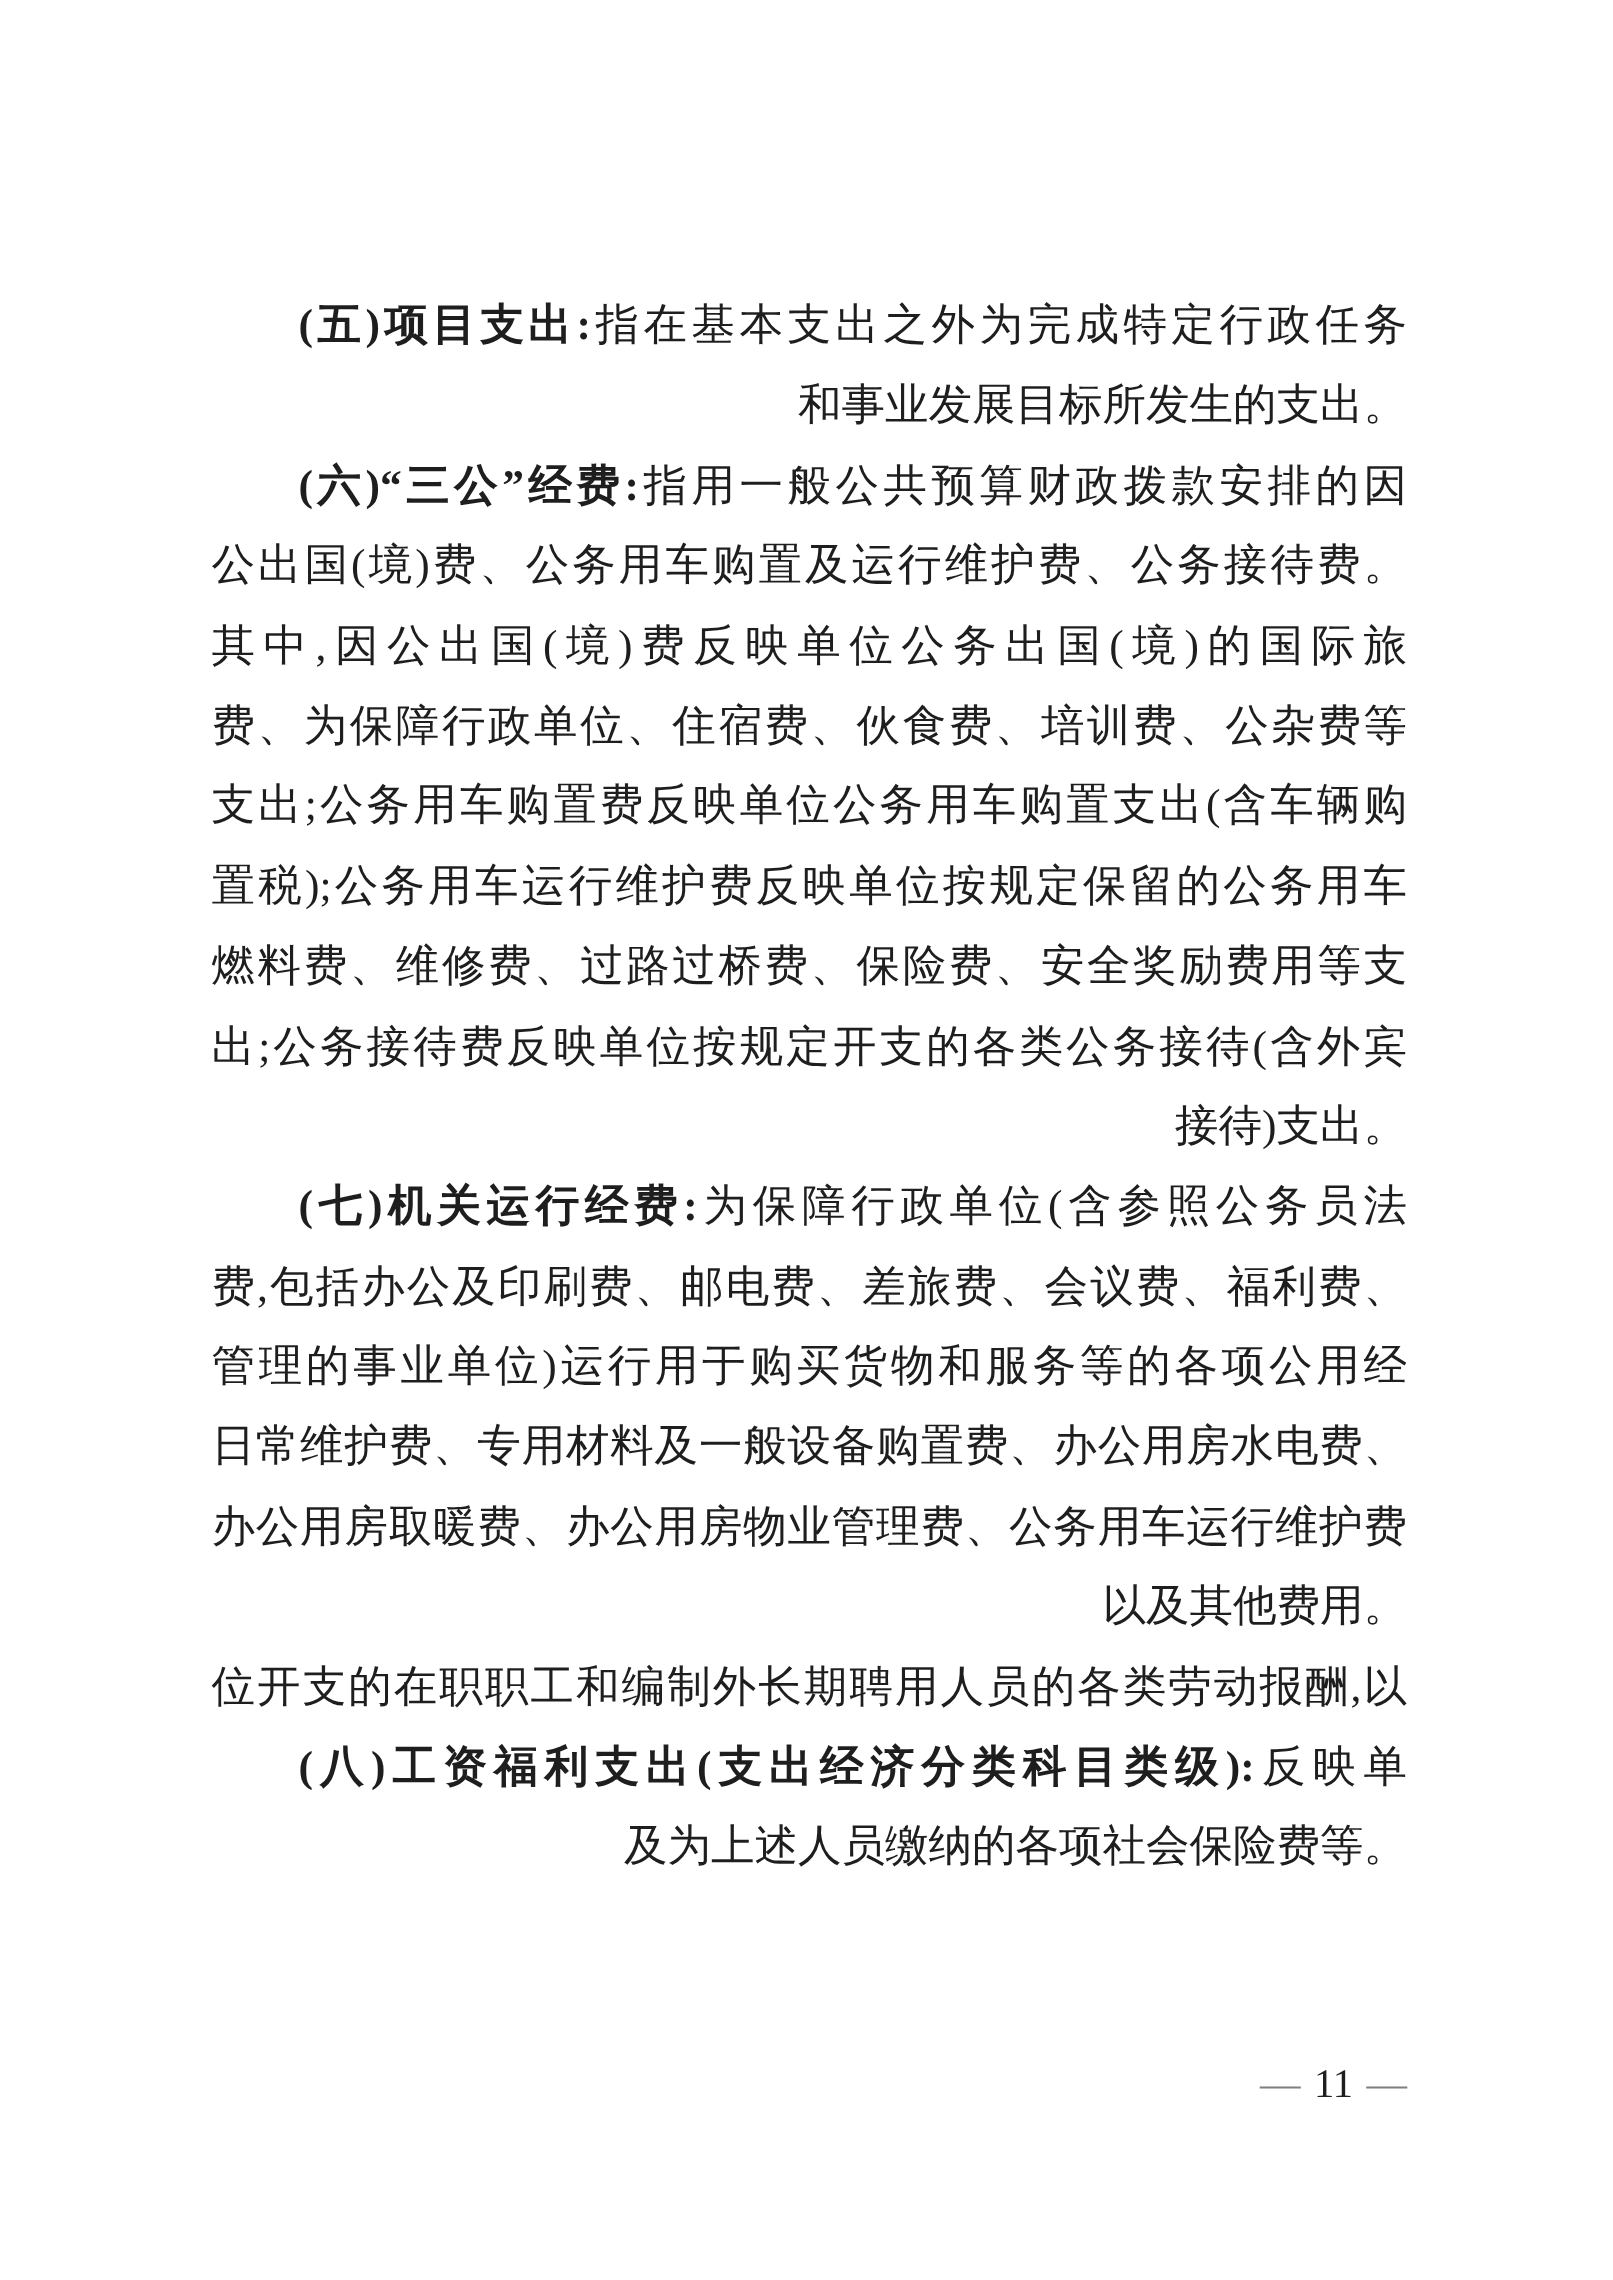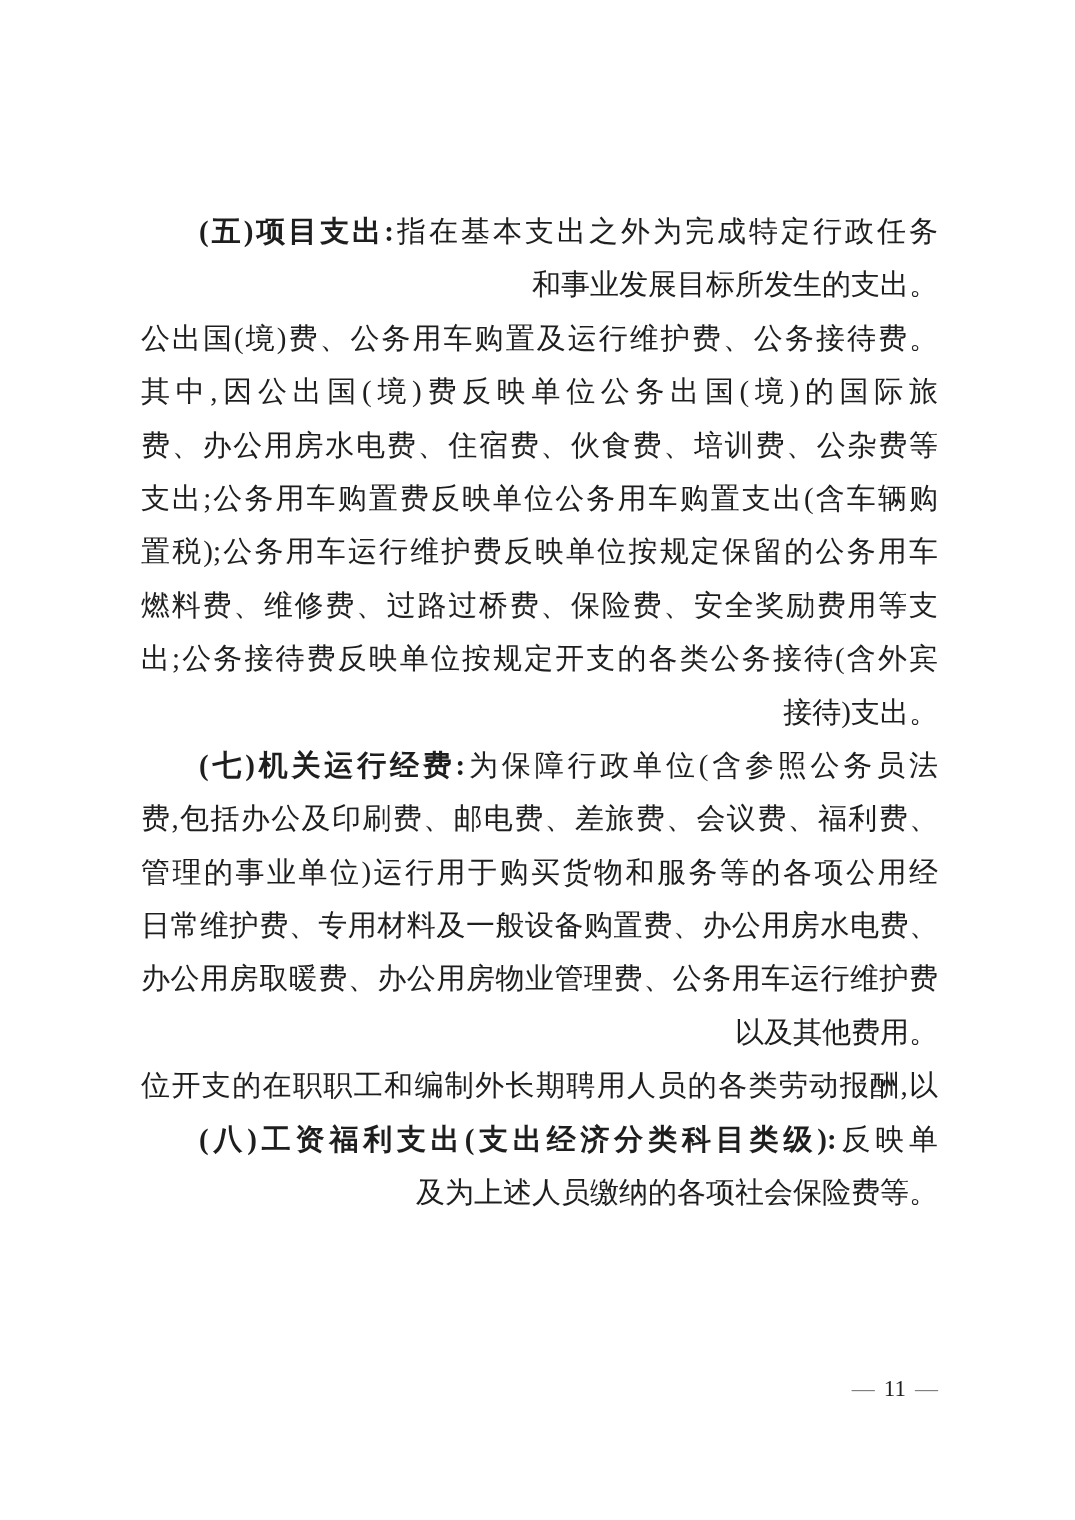--- a/index.html
+++ b/index.html
@@ -11,21 +11,21 @@
     position: relative;
     width: 1075px;
     height: 1520px;
     font-family: "Liberation Serif", "DejaVu Serif", serif;
     color: #1e1e1e;
     overflow: hidden;
   }
   .text-block {
     position: absolute;
     left: 141px;
-    top: 205px;
+    top: 191px;
     width: 797px;
   }
   .paragraph {
     margin: 0;
     padding: 0;
   }
   .line {
     height: 53.4px;
     line-height: 53.4px;
     font-size: 29px;
@@ -42,43 +42,44 @@
   .line.indent {
     text-indent: 58px;
   }
   .seg.bold {
     font-weight: 700;
   }
   .page-number {
     position: absolute;
     top: 1374px;
     right: 137px;
-    font-size: 23px;
+    font-size: 27px;
     line-height: 30px;
     color: #1e1e1e;
     white-space: nowrap;
   }
   .page-number .dash {
     color: #808080;
   }
   .page-number .dash.left { margin-right: 9px; }
   .page-number .dash.right { margin-left: 9px; }
 </style>
 </head>
 <body>
 
 <div class="text-block">
     <div class="paragraph">
       <div class="line justify indent"><span class="seg bold">(五)项目支出:</span><span class="seg">指在基本支出之外为完成特定行政任务</span></div>
       <div class="line"><span class="seg">和事业发展目标所发生的支出。</span></div>
     </div>
     <div class="paragraph">
+      <div class="line justify indent"><span class="seg bold">(六)“三公”经费:</span><span class="seg">指用一般公共预算财政拨款安排的因</span></div>
       <div class="line justify"><span class="seg">公出国(境)费、公务用车购置及运行维护费、公务接待费。</span></div>
       <div class="line justify"><span class="seg">其中,因公出国(境)费反映单位公务出国(境)的国际旅</span></div>
-      <div class="line justify"><span class="seg">费、办公用房水电费、住宿费、伙食费、培训费、公杂费等</span></div>
+      <div class="line justify"><span class="seg">费、为保障行政单位、住宿费、伙食费、培训费、公杂费等</span></div>
       <div class="line justify"><span class="seg">支出;公务用车购置费反映单位公务用车购置支出(含车辆购</span></div>
       <div class="line justify"><span class="seg">置税);公务用车运行维护费反映单位按规定保留的公务用车</span></div>
       <div class="line justify"><span class="seg">燃料费、维修费、过路过桥费、保险费、安全奖励费用等支</span></div>
       <div class="line justify"><span class="seg">出;公务接待费反映单位按规定开支的各类公务接待(含外宾</span></div>
       <div class="line"><span class="seg">接待)支出。</span></div>
     </div>
     <div class="paragraph">
       <div class="line justify indent"><span class="seg bold">(七)机关运行经费:</span><span class="seg">为保障行政单位(含参照公务员法</span></div>
       <div class="line justify"><span class="seg">费,包括办公及印刷费、邮电费、差旅费、会议费、福利费、</span></div>
       <div class="line justify"><span class="seg">管理的事业单位)运行用于购买货物和服务等的各项公用经</span></div>

